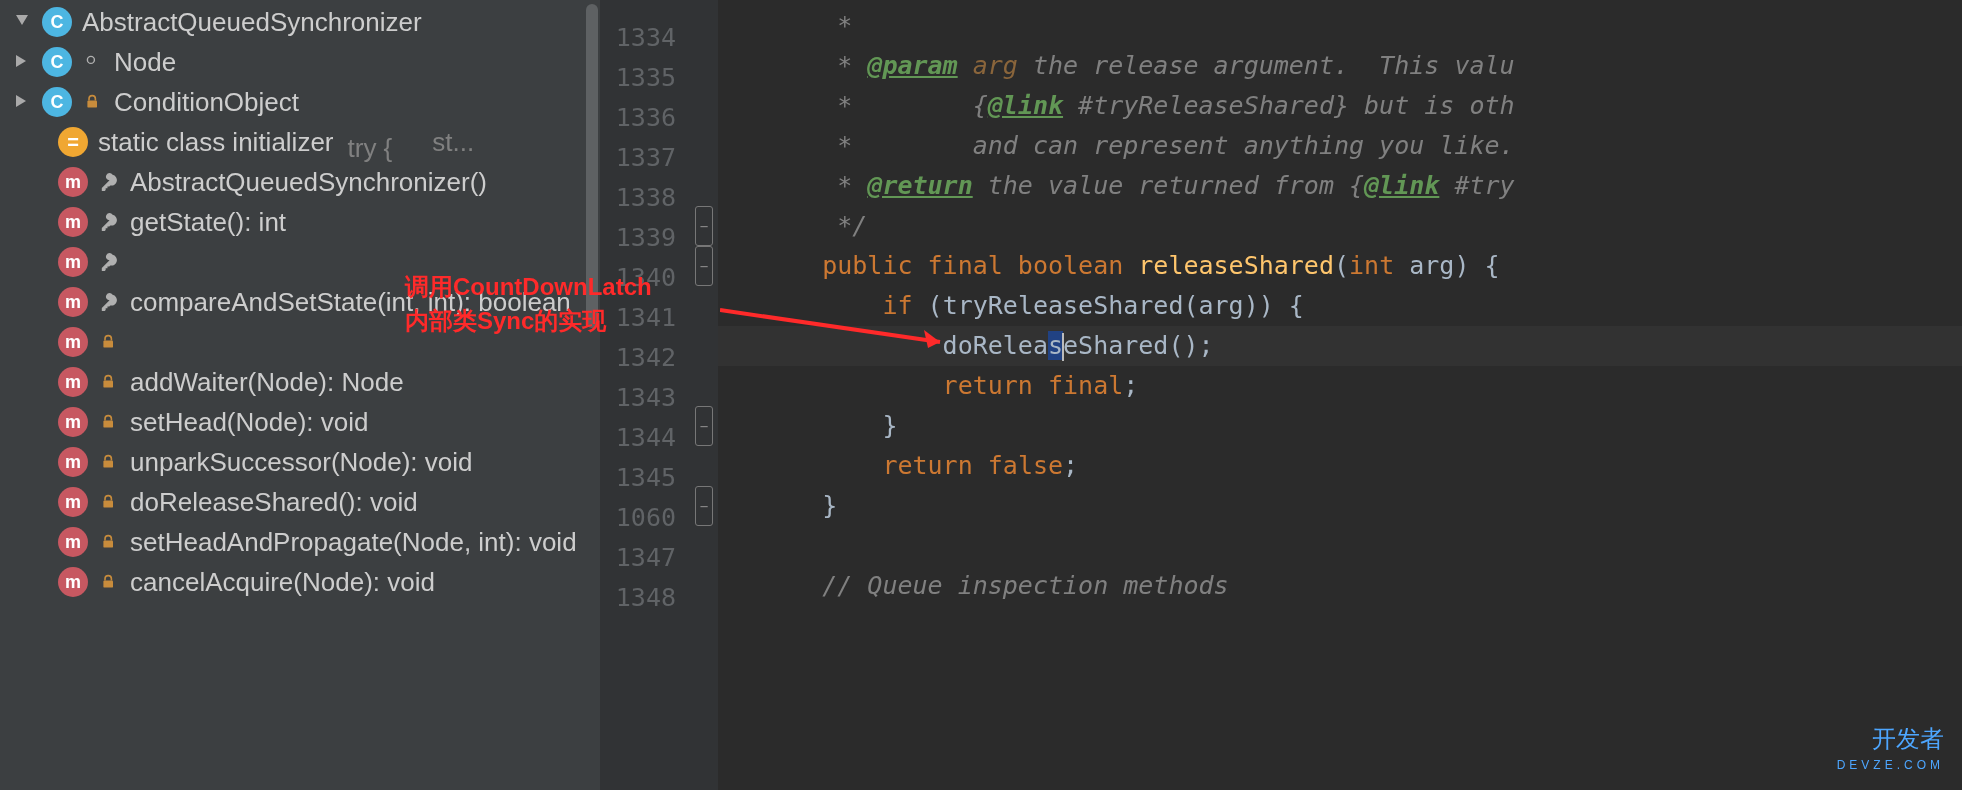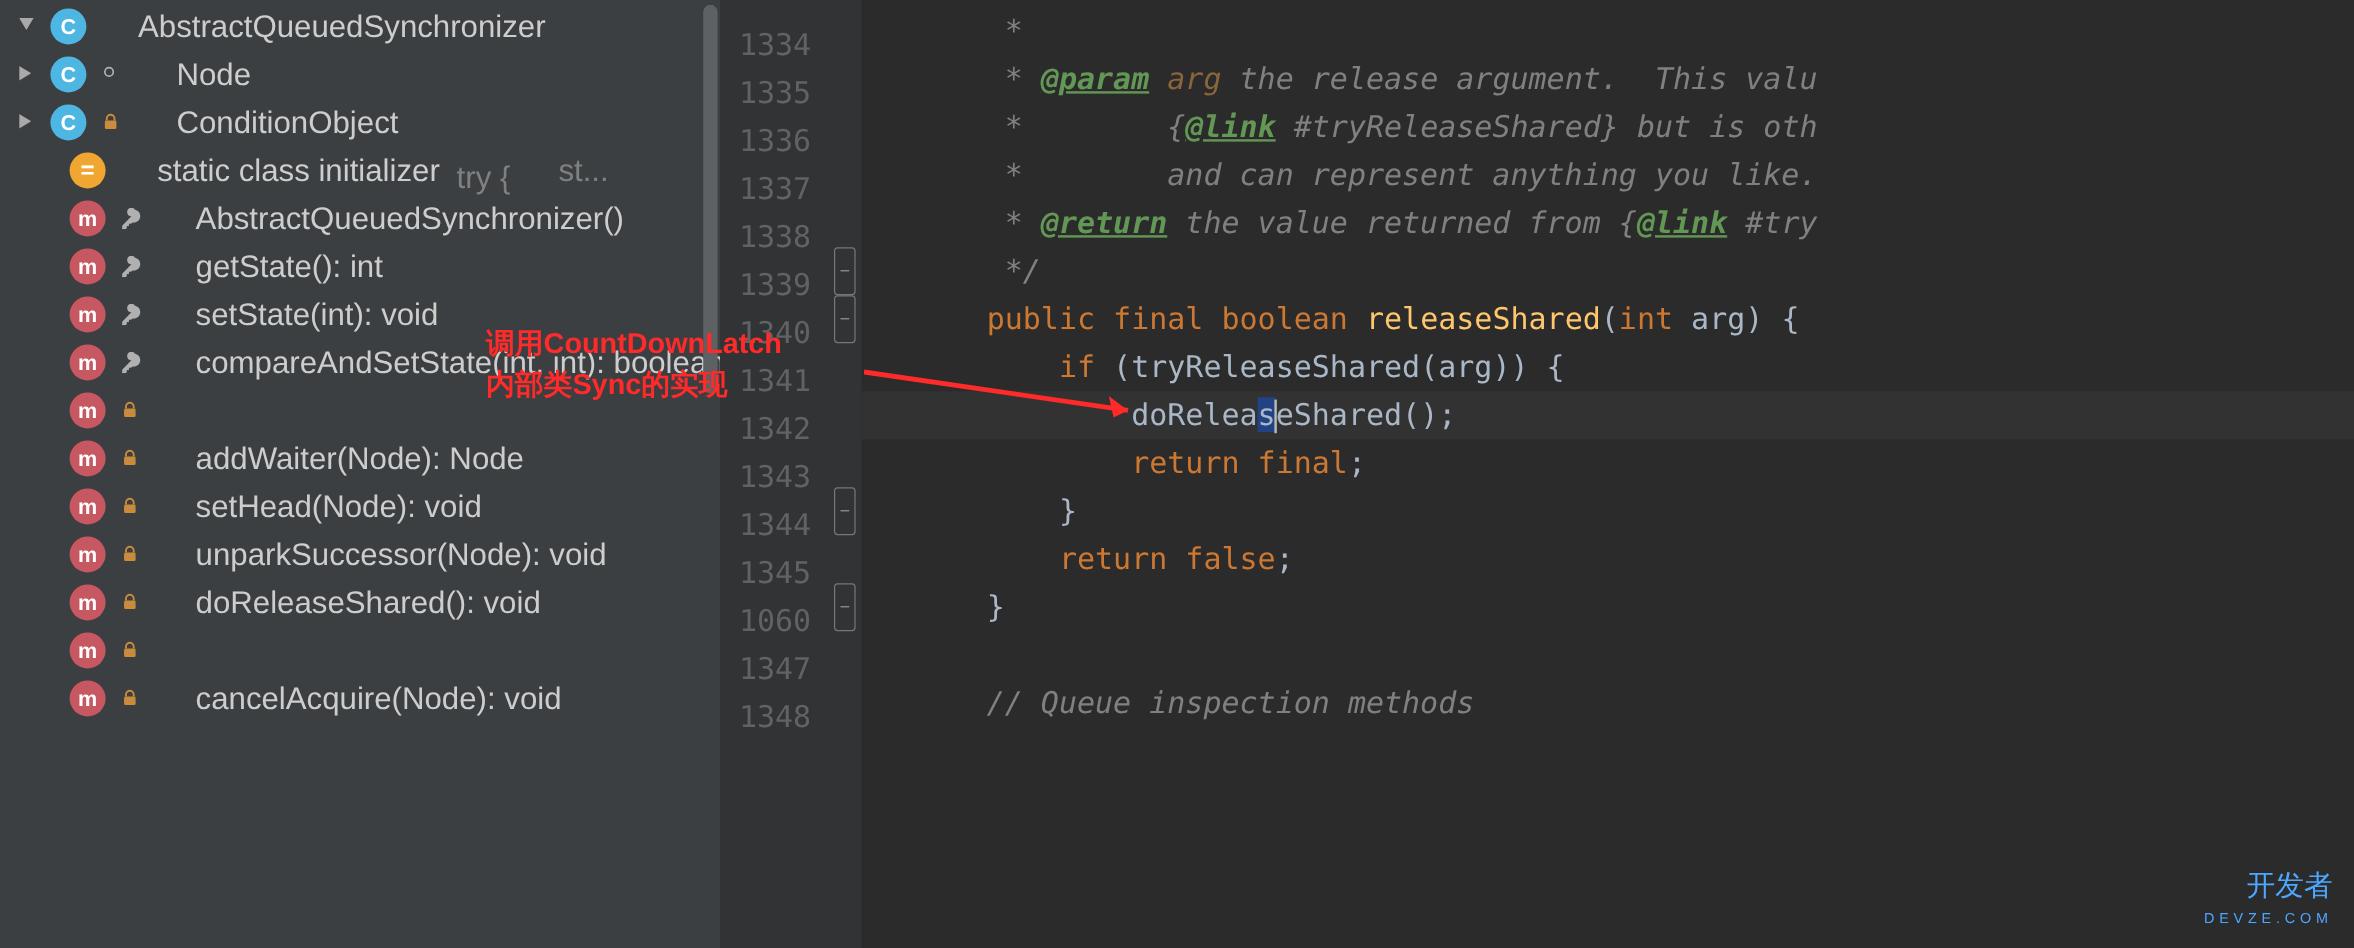--- a/index.html
+++ b/index.html
@@ -20,21 +20,21 @@
   }
   .icon-class  { background: #4db6e2; }
   .icon-method { background: #c75861; }
   .icon-field  { background: #f0a732; font-size: 20px; }
   .icon-key, .icon-lock, .icon-circle-sm {
     width: 22px; height: 22px; display: inline-flex; align-items: center; justify-content: center; margin-right: 10px; flex:0 0 22px;
   }
   .icon-key   svg { width: 18px; height: 18px; }
   .icon-lock  svg { width: 16px; height: 16px; }
   .icon-circle-sm svg { width: 14px; height: 14px; }
-  .label { color: #cdcdcd; margin-left: 33px; }
+  .label { color: #cdcdcd; }
   .label-dim { color: #808080; margin-left: 14px; margin-top: 12px; }
   .label-dim2 { color: #808080; margin-left: 40px; }
 
   .scroll-thumb { position: absolute; top: 4px; right: 2px; width: 12px; height: 324px; background: #5e6163; border-radius: 6px; }
 
   
   .editor { flex: 1; height: 100%; background: #2b2b2b; display: flex; position: relative; font-family: Menlo, Consolas, "DejaVu Sans Mono", monospace; font-size: 25px; }
   .gutter-nums { width: 90px; background: #313335; color: #606366; text-align: right; padding-right: 14px; padding-top: 18px; font-style: normal; }
   .gutter-nums div { height: 40px; line-height: 40px; }
   .gutter-marks { width: 28px; background: #313335; padding-top: 6px; }
@@ -149,21 +149,20 @@
         </span>
         <span class="label">getState(): int</span>
       </div>
       <div class="tree-row indent1">
         <span class="icon-method">m</span>
         <span class="icon-key">
           <svg viewBox="0 0 20 20">
             <use href="#svg-key"></use>
           </svg>
         </span>
-        <span class="label">setState(int): void</span>
       </div>
       <div class="tree-row indent1">
         <span class="icon-method">m</span>
         <span class="icon-key">
           <svg viewBox="0 0 20 20">
             <use href="#svg-key"></use>
           </svg>
         </span>
         <span class="label">compareAndSetState(int, int): boolean</span>
       </div>
@@ -211,20 +210,21 @@
         </span>
         <span class="label">doReleaseShared(): void</span>
       </div>
       <div class="tree-row indent1">
         <span class="icon-method">m</span>
         <span class="icon-lock">
           <svg viewBox="0 0 20 20">
             <use href="#svg-lock"></use>
           </svg>
         </span>
+        <span class="label">setHeadAndPropagate(Node, int): void</span>
       </div>
       <div class="tree-row indent1">
         <span class="icon-method">m</span>
         <span class="icon-lock">
           <svg viewBox="0 0 20 20">
             <use href="#svg-lock"></use>
           </svg>
         </span>
         <span class="label">cancelAcquire(Node): void</span>
       </div>

